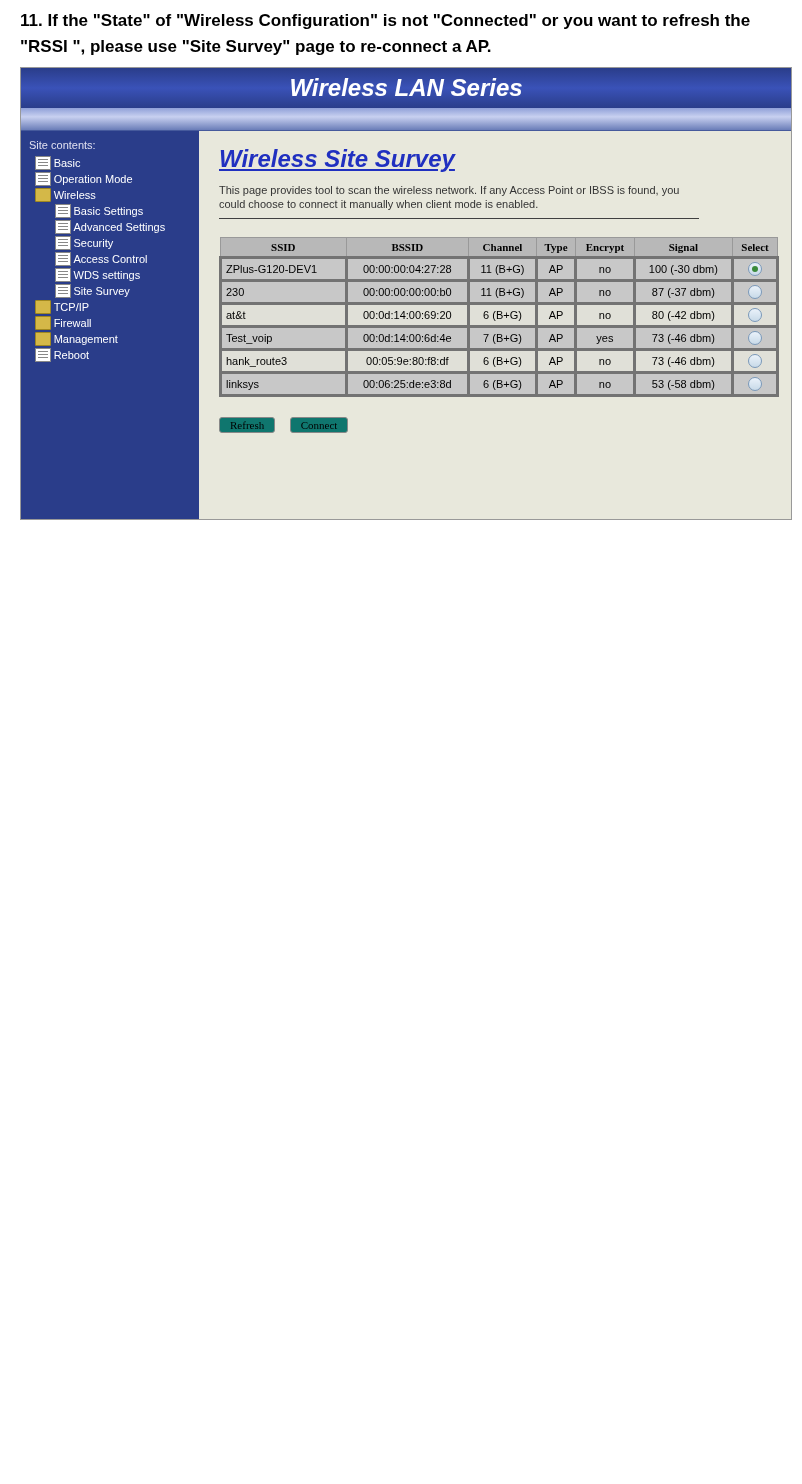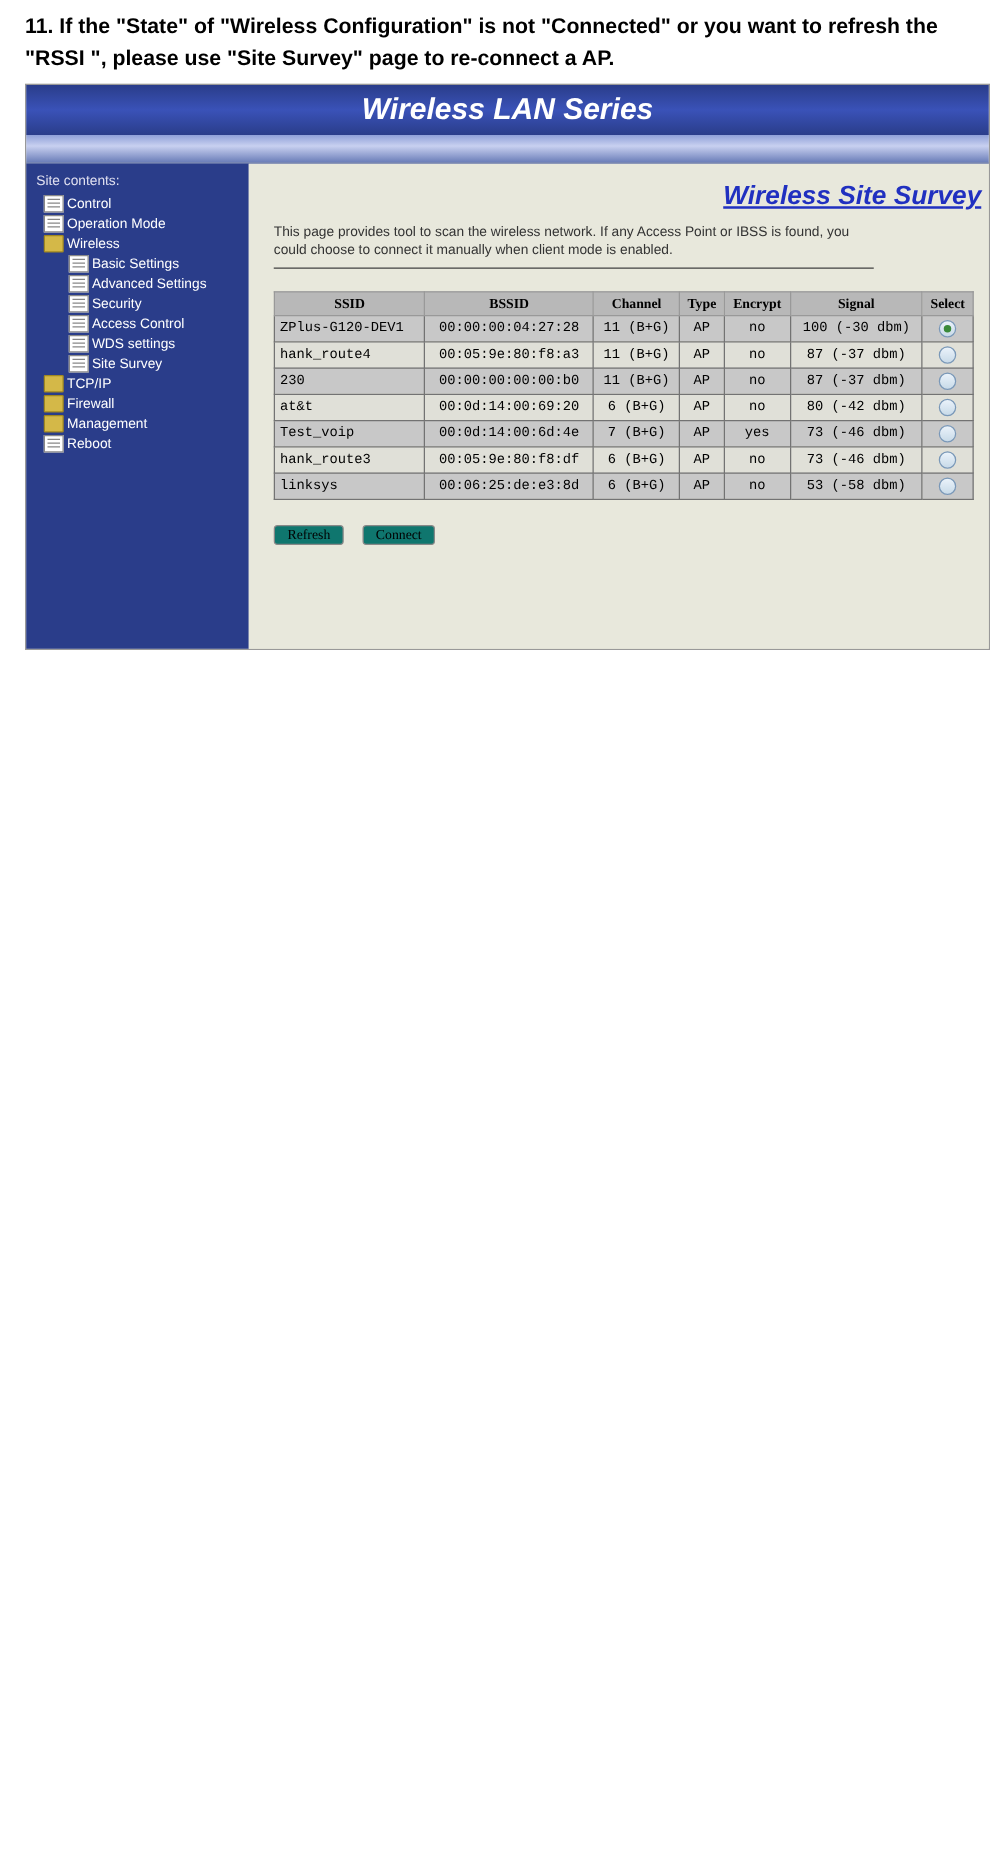--- a/index.html
+++ b/index.html
@@ -87,26 +87,25 @@
     background: #888;
     box-shadow: 0 3px 0 #888, 0 6px 0 #888;
   }
   .content {
     flex: 1;
     background: #e8e8dc;
     padding: 14px 6px 14px 20px;
   }
   .page-title {
     color: #2030c0;
-    font-size: 21px;
+    font-size: 24px;
     font-weight: bold;
     font-style: italic;
     text-decoration: underline;
     margin-bottom: 10px;
-    text-align: right;
   }
   .page-desc {
     font-size: 11px;
     color: #333;
     max-width: 480px;
     line-height: 1.3;
     padding-bottom: 6px;
     border-bottom: 1px solid #404040;
     margin-bottom: 18px;
   }
@@ -116,24 +115,24 @@
     width: 560px;
   }
   table.survey th {
     background: #b8b8b8;
     border: 1px solid #999;
     padding: 3px 4px;
     font-family: "Times New Roman", serif;
     font-weight: bold;
   }
   table.survey td {
-    border: 1px solid #737373;
+    border: 3px solid #737373;
     padding: 3px 4px;
     text-align: center;
-    font-family: Liberation Mono, monospace;
+    font-family: Liberation Sans, sans-serif;
   }
   table.survey tr.odd td { background: #c8c8c8; }
   table.survey tr.even td { background: #e0e0d8; }
   table.survey td.ssid { text-align: left; }
   .radio {
     display: inline-block;
     width: 12px;
     height: 12px;
     border: 1px solid #7a98b8;
     border-radius: 50%;
@@ -173,21 +172,21 @@
 <div class="app-window">
   <div class="title-bar">Wireless LAN Series</div>
   <div class="glare"></div>
   <div class="main-layout">
     <div class="sidebar">
       <div class="sidebar-title">Site contents:</div>
       <div id="tree">
           <div class="tree-item">
             <span class="tree-lines"> </span>
             <span class="tree-icon doc-icon"></span>
-            <span>Control</span>
+            <span>Basic</span>
           </div>
           <div class="tree-item">
             <span class="tree-lines"> </span>
             <span class="tree-icon doc-icon"></span>
             <span>Operation Mode</span>
           </div>
           <div class="tree-item">
             <span class="tree-lines"> </span>
             <span class="tree-icon folder-icon"></span>
             <span>Wireless</span>
@@ -262,29 +261,20 @@
         <tbody id="survey-body">
             <tr class="odd">
               <td class="ssid">ZPlus-G120-DEV1</td>
               <td>00:00:00:04:27:28</td>
               <td>11 (B+G)</td>
               <td>AP</td>
               <td>no</td>
               <td>100 (-30 dbm)</td>
               <td><span class="radio selected"></span></td>
             </tr>
-            <tr class="even">
-              <td class="ssid">hank_route4</td>
-              <td>00:05:9e:80:f8:a3</td>
-              <td>11 (B+G)</td>
-              <td>AP</td>
-              <td>no</td>
-              <td>87 (-37 dbm)</td>
-              <td><span class="radio"></span></td>
-            </tr>
             <tr class="odd">
               <td class="ssid">230</td>
               <td>00:00:00:00:00:b0</td>
               <td>11 (B+G)</td>
               <td>AP</td>
               <td>no</td>
               <td>87 (-37 dbm)</td>
               <td><span class="radio"></span></td>
             </tr>
             <tr class="even">

